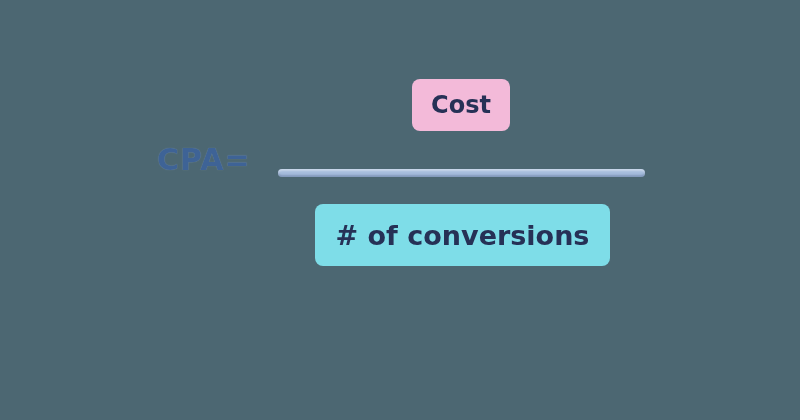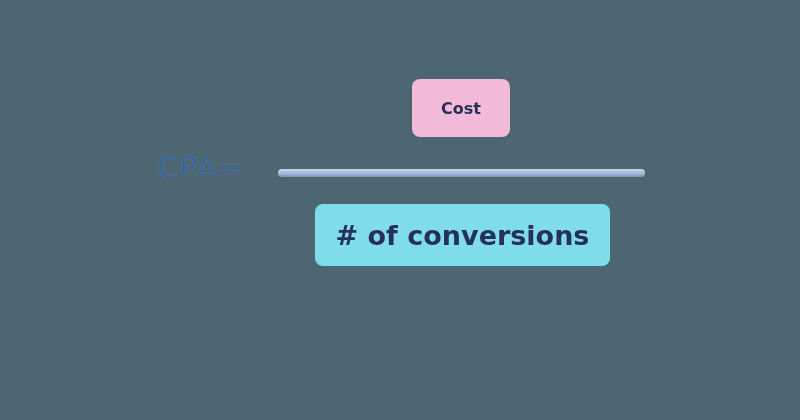--- a/index.html
+++ b/index.html
@@ -9,43 +9,43 @@
   }
   #canvas {
     position: relative;
     width: 800px;
     height: 420px;
     overflow: hidden;
   }
   .cpa-label {
     position: absolute;
     left: 157px;
-    top: 153px;
+    top: 145px;
     font-size: 30px;
-    font-weight: 400;
+    font-weight: 700;
     letter-spacing: 1px;
     line-height: 1;
     text-shadow: 0 0 1px rgba(220, 230, 245, 0.35);
     user-select: none;
   }
   .fraction-box {
     position: absolute;
     display: flex;
     align-items: center;
     justify-content: center;
     border-radius: 8px;
     font-weight: 600;
     white-space: nowrap;
   }
   .numerator-box {
     left: 412px;
     top: 79px;
     width: 98px;
-    height: 58px;
-    font-size: 16px;
+    height: 52px;
+    font-size: 24px;
   }
   .denominator-box {
     left: 315px;
     top: 204px;
     width: 295px;
     height: 62px;
     font-size: 27px;
   }
   .fraction-divider {
     position: absolute;

